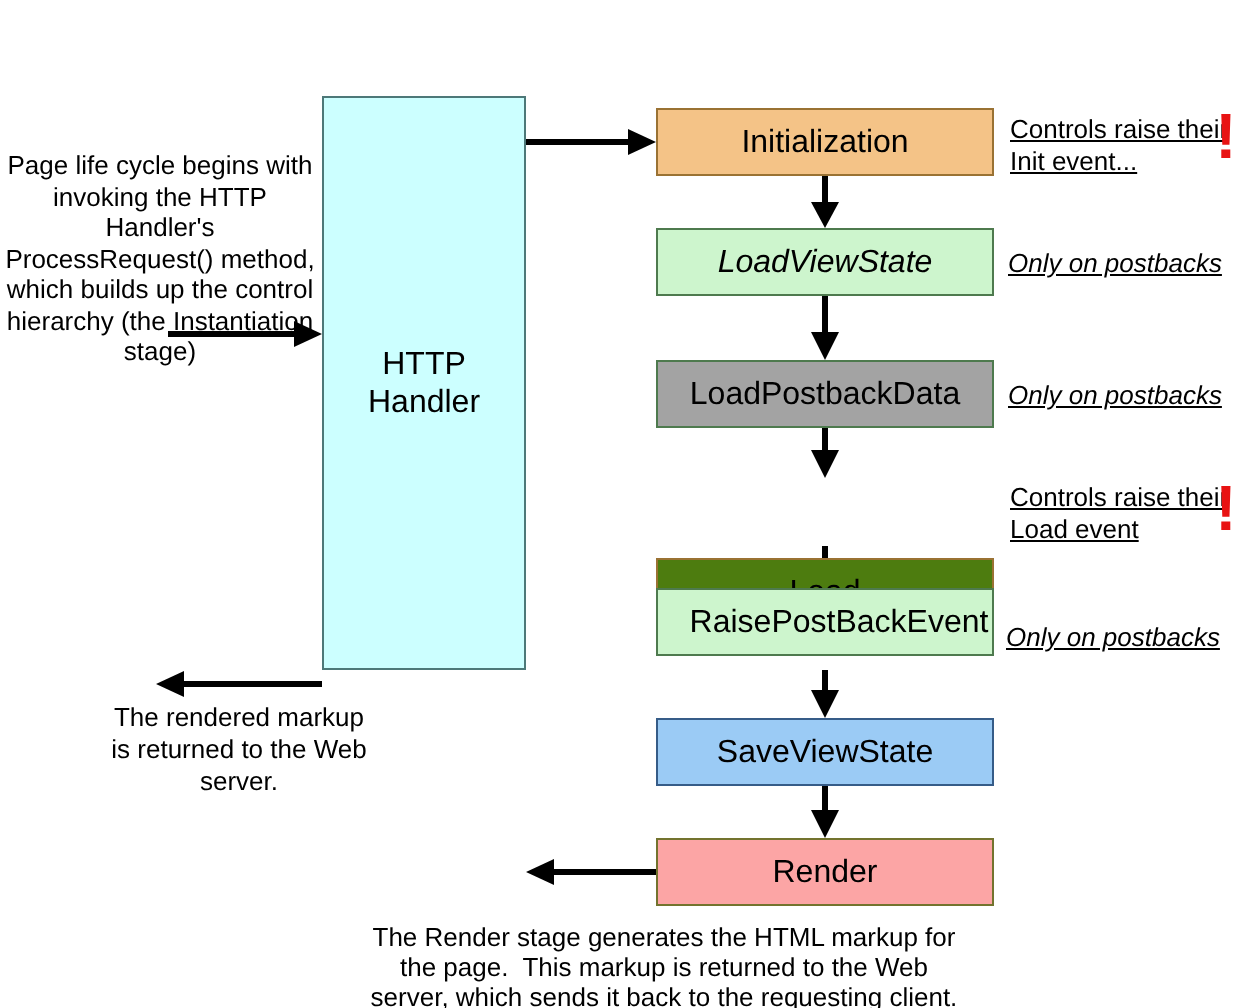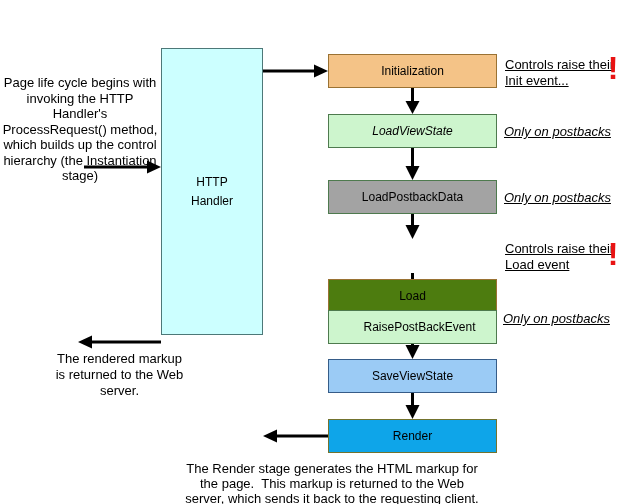--- a/index.html
+++ b/index.html
@@ -21,30 +21,30 @@
 
   .node {
     position: absolute;
     box-sizing: border-box;
     border: 1px solid #000;
     display: flex;
     align-items: center;
     justify-content: center;
     text-align: center;
   }
-  .node span { white-space: pre-wrap; font-size: 12px; line-height: 19px; }
+  .node span { white-space: pre-wrap; font-size: 16px; line-height: 19px; }
 
   .handler { left: 161px; top: 48px; width: 102px; height: 287px; }
 
   .stage { left: 328px; width: 169px; height: 34px; }
   .stage-0 { top: 54px; }
   .stage-1 { top: 114px; font-style: italic; }
   .stage-2 { top: 180px; }
   .stage-3 { top: 239px; }
-  .stage-4 { top: 310px; padding-left: 14px; }
+  .stage-4 { top: 294px; padding-left: 14px; }
   .stage-5 { top: 359px; }
   .stage-6 { top: 419px; }
 
   .note {
     position: absolute;
     font-size: 13px;
     line-height: 15.5px;
     text-align: center;
     white-space: pre-wrap;
   }
@@ -157,21 +157,21 @@
   </div>
   <div class="node stage stage-3" style="background-color: #4d7c0f; border-color: rgb(154, 114, 51); margin-top: 40px;">
     <span>Load</span>
   </div>
   <div class="node stage stage-4" style="background-color: rgb(205, 245, 205); border-color: rgb(78, 122, 78);">
     <span>RaisePostBackEvent</span>
   </div>
   <div class="node stage stage-5" style="background-color: rgb(155, 203, 245); border-color: rgb(54, 92, 136);">
     <span>SaveViewState</span>
   </div>
-  <div class="node stage stage-6" style="background-color: #0ea5e9; border-color: rgb(115, 115, 46);">
+  <div class="node stage stage-6" style="background-color: #fca5a5; border-color: rgb(115, 115, 46);">
     <span>Render</span>
   </div>
 
   <div class="sidenote sn-0">Controls raise their
 Init event...</div>
   <div class="sidenote italic sn-1">Only on postbacks</div>
   <div class="sidenote italic sn-2">Only on postbacks</div>
   <div class="sidenote sn-3">Controls raise their
 Load event</div>
   <div class="sidenote italic sn-4">Only on postbacks</div>

